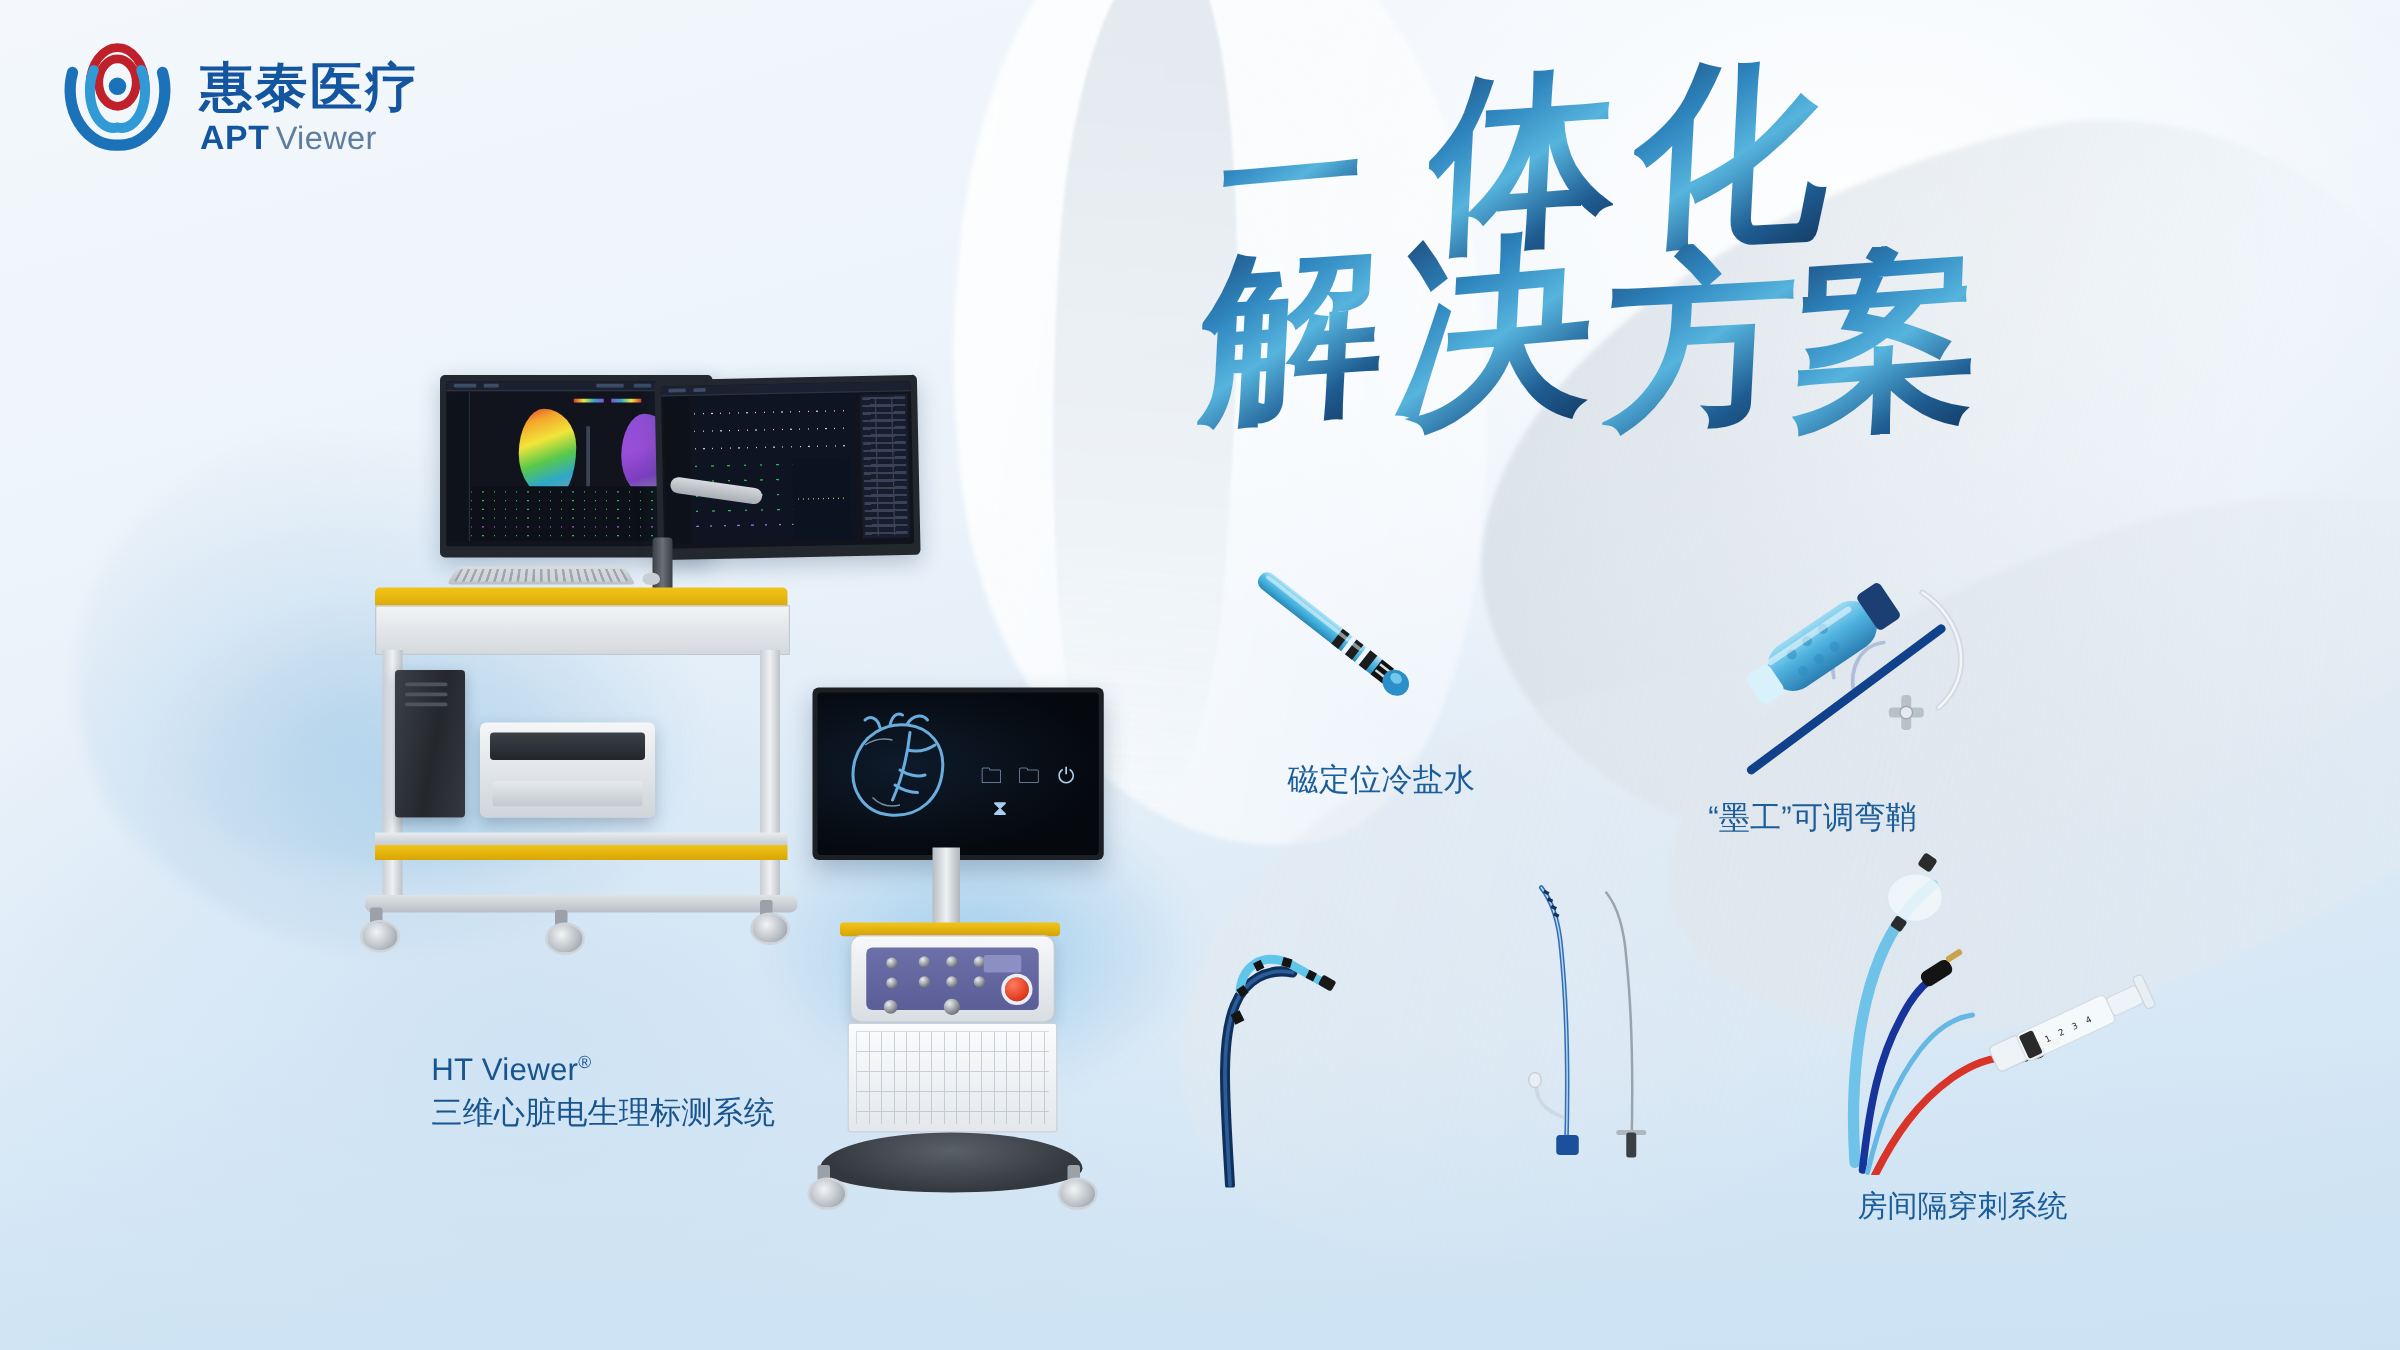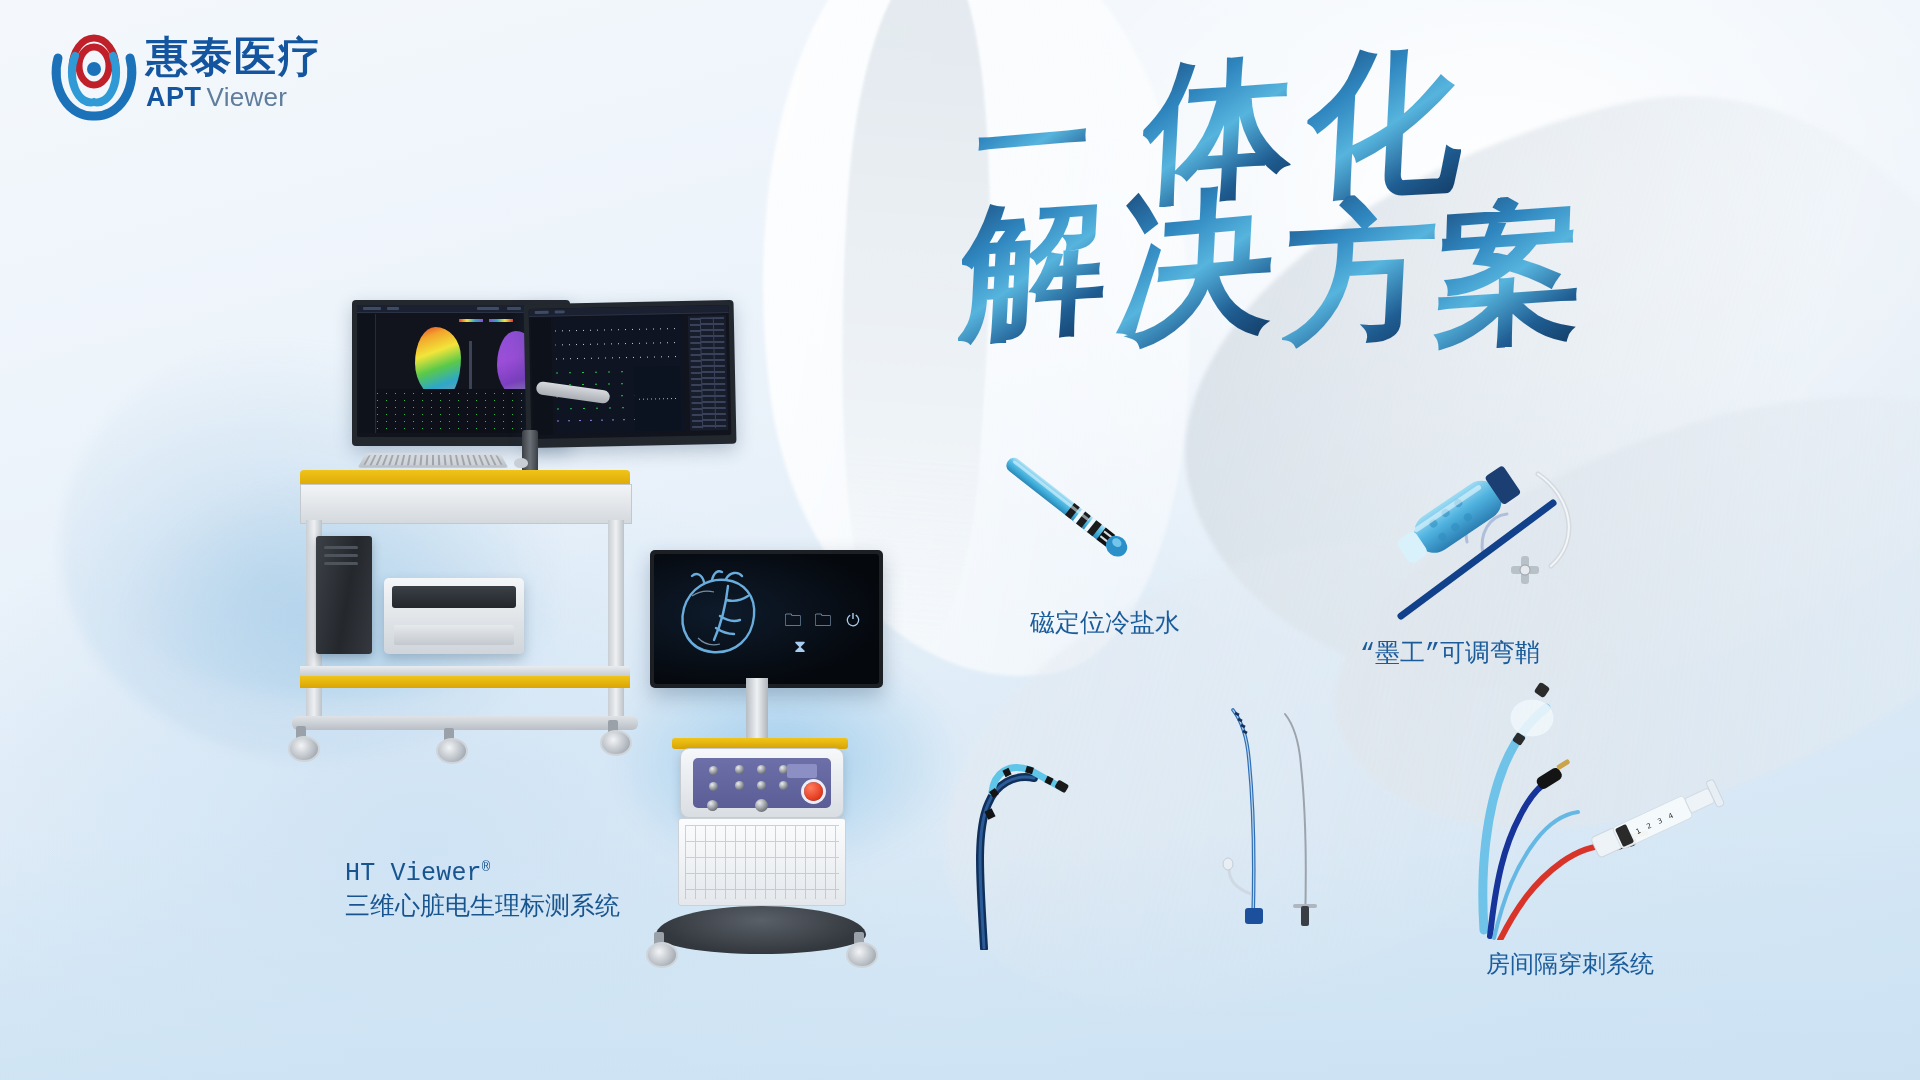--- a/index.html
+++ b/index.html
@@ -60,21 +60,21 @@
     left:930px;top:560px;width:700px;height:420px;
     background:linear-gradient(125deg,rgba(228,234,240,.6),rgba(244,248,251,0));
     border-radius:48% 52% 55% 45%/52% 48% 52% 48%;
     transform:rotate(-20deg);filter:blur(3px);
   }
   .ink-i{
     left:0;top:830px;width:1920px;height:250px;
     background:linear-gradient(180deg,rgba(214,232,246,0),rgba(203,226,243,.75));
   }
   
-  .logo{position:absolute;left:42px;top:22px;display:flex;align-items:center;}
+  .logo{position:absolute;left:42px;top:22px;display:flex;align-items:flex-end;gap:14px;}
   .logo-mark{width:104px;height:104px;position:relative;flex:none;}
   .logo-text{display:flex;flex-direction:column;justify-content:center;}
   .logo-cn{
     font-size:42px;font-weight:700;color:#14559f;letter-spacing:2px;line-height:1.06;
     font-family:"DejaVu Sans","Liberation Sans",sans-serif;
   }
   .logo-en{display:flex;align-items:baseline;gap:5px;margin-top:2px;}
   .logo-en .apt{font-size:27px;font-weight:700;color:#14559f;letter-spacing:.5px;}
   .logo-en .med{font-size:26px;font-weight:400;color:#5f7d9c;letter-spacing:.3px;}
   
@@ -150,26 +150,26 @@
   .genbox{position:absolute;left:30px;top:198px;width:162px;height:68px;background:linear-gradient(180deg,#f6f8fa,#d9dee3);border-radius:9px;border:1px solid #c5cbd1;box-shadow:0 4px 10px rgba(40,70,100,.2);}
   .genpanel{position:absolute;left:12px;top:9px;right:12px;bottom:9px;background:linear-gradient(180deg,#6d6fa8,#5b5d96);border-radius:5px;}
   .port{position:absolute;width:9px;height:9px;border-radius:50%;background:radial-gradient(circle at 35% 30%,#e9ecef,#7c8087 65%,#4a4e55);}
   .redbtn{position:absolute;right:8px;bottom:7px;width:19px;height:19px;border-radius:50%;background:radial-gradient(circle at 35% 30%,#ff7b5e,#e1381b 70%,#a5250f);box-shadow:0 0 0 3px #eceef3;}
   .cage{position:absolute;left:28px;top:268px;width:166px;height:86px;background:linear-gradient(180deg,#fbfcfd,#e4e8ec);border:1px solid #cbd1d7;border-radius:3px;}
   .cage::after{content:"";position:absolute;inset:6px;background:repeating-linear-gradient(90deg,#aeb6be 0 1px,rgba(0,0,0,0) 1px 10px),repeating-linear-gradient(180deg,#aeb6be 0 1px,rgba(0,0,0,0) 1px 16px);opacity:.6;}
   .c2base{position:absolute;left:6px;top:356px;width:210px;height:48px;background:radial-gradient(ellipse at 50% 30%,#5a6068,#33383e 70%);border-radius:50%/60% 60% 40% 40%;}
   
   .prod{position:absolute;}
   
-  .cap{position:absolute;color:#1b5c9b;font-family:Liberation Mono, monospace;line-height:1.34;}
+  .cap{position:absolute;color:#1b5c9b;font-family:Liberation Sans, sans-serif;line-height:1.34;}
   .cap-lg{font-size:25px;}
   .cap-md{font-size:24px;}
   .cap-center{text-align:center;}
   .cap-main{font-size:25px;color:#18558f;}
-  .cap-main .en{font-size:25px;letter-spacing:.2px;margin-top:17px;}
+  .cap-main .en{font-size:25px;letter-spacing:.2px;}
   .sup{font-size:14px;vertical-align:super;}
 </style>
 </head>
 <body>
 
 <div id="poster">
 
   <div class="ink ink-a"></div>
   <div class="ink ink-b"></div>
   <div class="ink ink-c"></div>

